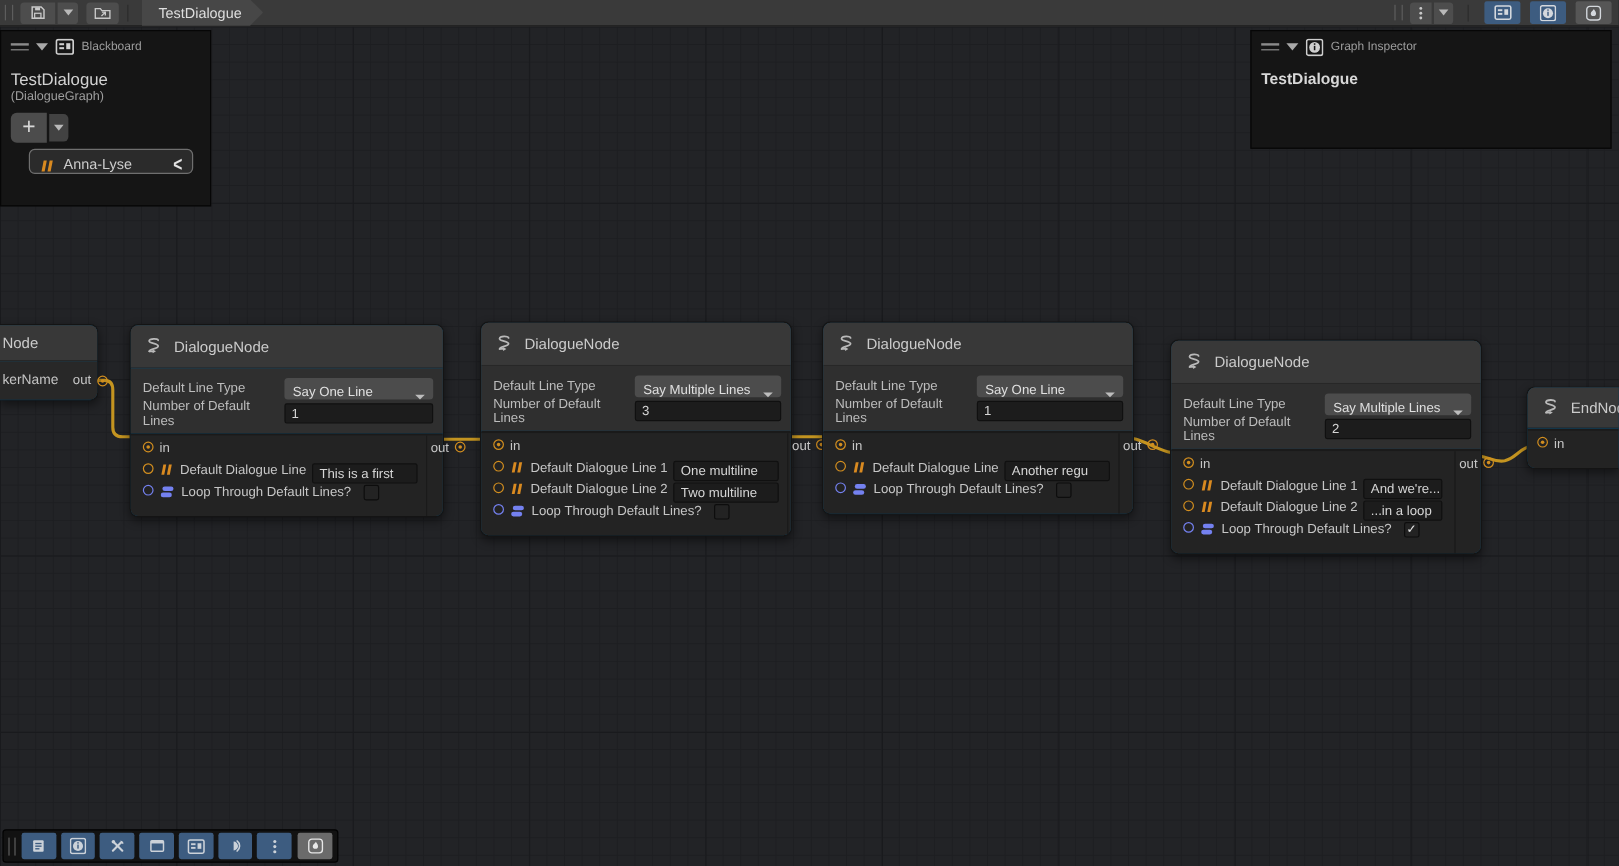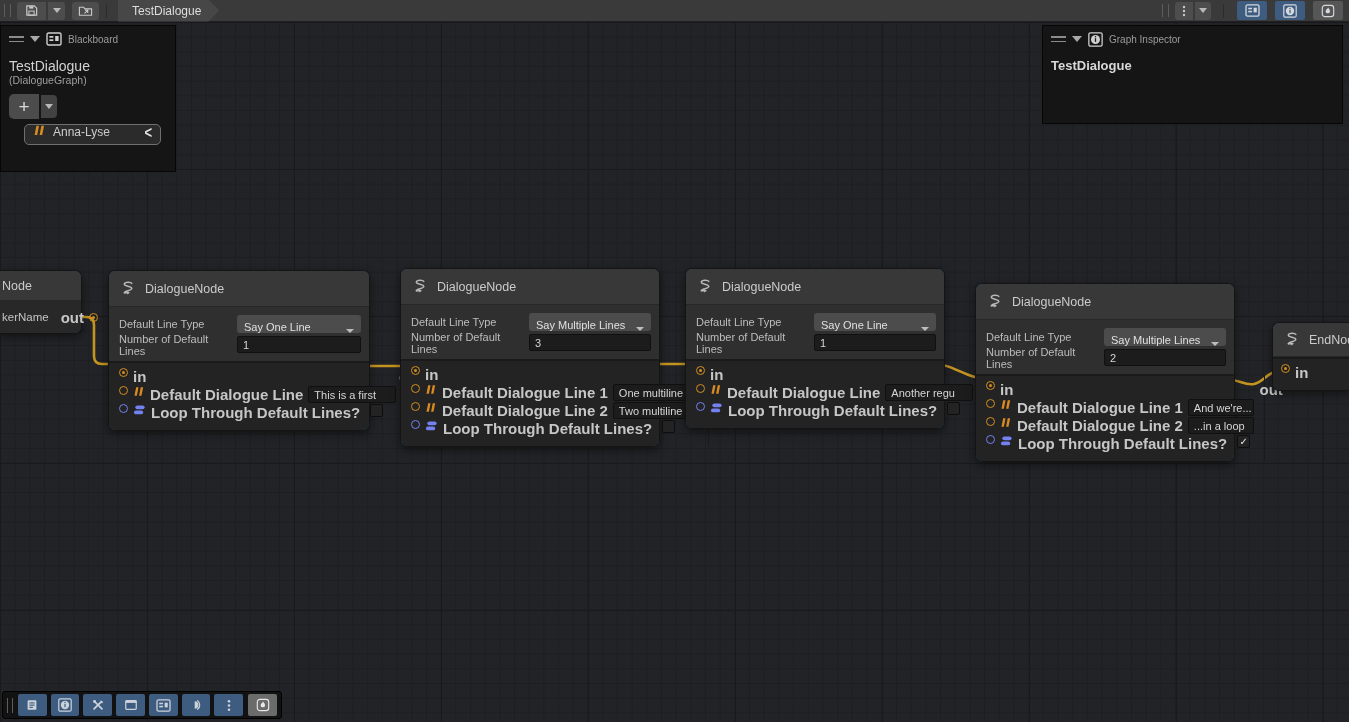--- a/index.html
+++ b/index.html
@@ -50,21 +50,21 @@
   .tri { width:0; height:0; border-left:5px solid transparent; border-right:5px solid transparent;
     border-top:6px solid #a9a9a9; }
   .bb-graphname { color:#d2d2d2; font-size:14px; padding:6px 8px 0 8px; }
   .bb-graphtype { color:#9f9f9f; font-size:10.5px; padding:0 8px; }
   .bb-addrow { display:flex; align-items:center; padding:8px 8px 0 8px; }
   .bb-add { width:30px; height:25px; background:#4c4c4c; border-radius:5px 0 0 5px; color:#d8d8d8;
     font-size:19px; display:flex; align-items:center; justify-content:center; }
   .bb-add-dd { width:16px; height:23px; margin-left:2px; background:#424242; border-radius:0 4px 4px 0;
     display:flex; align-items:center; justify-content:center; }
   .bb-pill { position:absolute; left:23px; top:98px; width:137px; height:21px; background:#2b2b2b;
-    border:1px solid #6f6f6f; border-radius:5px; display:flex; align-items:flex-start; padding:0 8px; gap:7px; }
+    border:1px solid #6f6f6f; border-radius:5px; display:flex; align-items:flex-end; padding:0 8px; gap:7px; }
   .bb-pill-label { color:#cccccc; font-size:12px; flex:1; }
   .chev { color:#e3e3e3; font-size:13px; font-weight:bold; transform:scaleY(1.3); }
   .gi-graphname { color:#d8d8d8; font-size:13px; font-weight:bold; padding:6px 8px; }
 
   
   .node { position:absolute; z-index:2; border:1px solid #141414; border-radius:7px;
     background:#0c4a6e; box-shadow:0 3px 8px rgba(0,0,0,.45); }
   .node-title { height:36px; background:#383838; border-radius:6px 6px 0 0; display:flex;
     align-items:center; padding:0 10px; gap:8px; border-bottom:1px solid #272727; }
   .node-title-text { color:#cbcbcb; font-size:12.5px; }
@@ -84,21 +84,21 @@
   .ports-left { flex:1; padding:5px 0 8px 10px; }
   .ports-right { width:38px; flex:none; border-left:1px solid #1a1a1a; padding:5px 5px 0 0; }
   .port-row { display:flex; align-items:flex-start; height:18px; gap:5px; }
   .port-row.out { justify-content:flex-end; }
   .port { width:9px; height:9px; border-radius:50%; border:1.5px solid currentColor; flex:none;
     display:flex; }
   .port.orange { color:var(--port-orange); }
   .port.blue { color:var(--port-blue); }
   .port.connected::after { content:""; width:3px; height:3px; margin:auto; border-radius:50%;
     background:currentColor; }
-  .port-label { color:#c6c6c6; font-size:15px; white-space:nowrap;font-weight:bold; }
+  .port-label { color:#c6c6c6; font-size:11px; white-space:nowrap; }
   .port-field { flex:none; width:88px; margin-left:auto; margin-right:7px; }
   .port-field.narrow { width:66px; margin-right:10px; }
   .quote-icon { color:var(--quote-orange); flex:none; }
   .loop-icon { color:var(--port-blue); flex:none; }
   .checkbox { width:13px; height:13px; background:#232323; border:1px solid #0d0d0d; border-radius:2px;
     margin-left:5px; color:var(--check); font-size:10px; line-height:11px; text-align:center; flex:none; }
 
   
   .node.clip-left { border-radius:0 7px 7px 0; border-left:none; }
   .node.clip-left .node-title { border-radius:0 6px 0 0; height:30px; padding-left:2px; }

